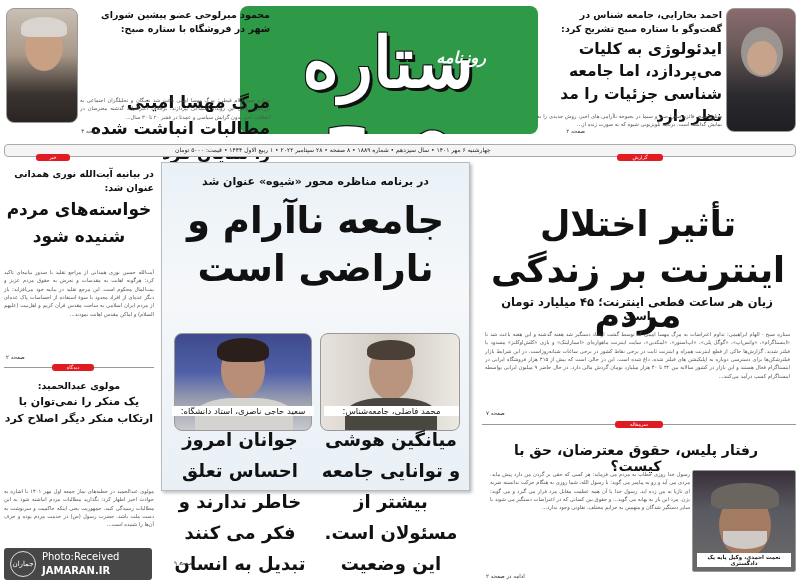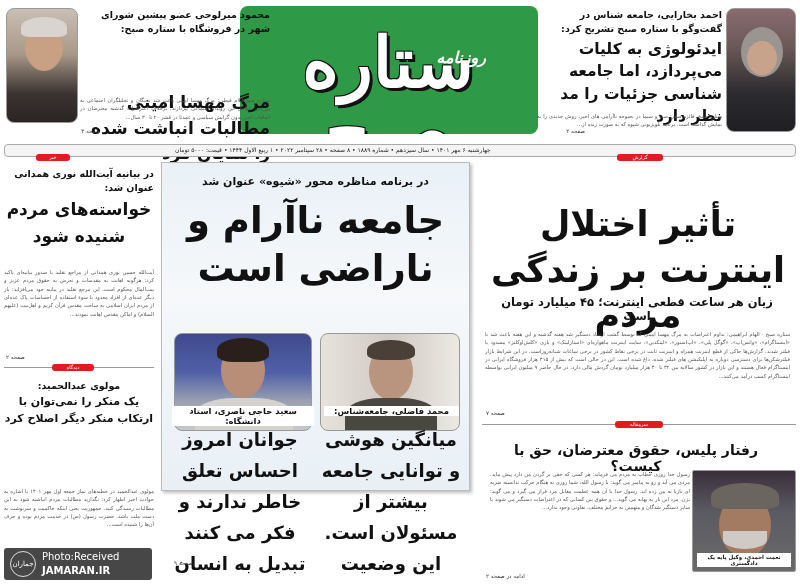--- a/index.html
+++ b/index.html
@@ -21,21 +21,21 @@
 
   
   .datebar { left: 4px; top: 144px; width: 792px; height: 13px; border: 1px solid #aaa; border-radius: 4px; background: #f4f4f4; }
   .datebar span { position: absolute; left: 170px; top: 1px; font-size: 6px; color: #222; white-space: nowrap; }
   .redtag { position: absolute; height: 7px; background: #e01b22; border-radius: 3px; color: #fff; font-size: 5px; text-align: center; line-height: 7px; }
 
   
   .center-box { left: 161px; top: 162px; width: 309px; height: 329px; border: 1px solid #bbb; background: linear-gradient(180deg, #e9f1f7 0%, #f6f8fa 40%, #e8f0f6 100%); box-shadow: 2px 2px 3px rgba(0,0,0,0.25); }
   .cb-kicker { position: absolute; top: 12px; width: 100%; text-align: center; font-size: 11px; font-weight: bold; }
   .cb-head { position: absolute; top: 34px; width: 100%; text-align: center; font-size: 37px; font-weight: 900; line-height: 1.3; letter-spacing: -0.5px; }
-  .person-label { position: absolute; top: 243px; font-size: 8.5px; font-weight: bold; text-align: center; background: #fff; padding: 0 6px; }
+  .person-label { position: absolute; top: 243px; font-size: 8.5px; font-weight: normal; text-align: center; background: #fff; padding: 0 6px; }
   .quote { position: absolute; top: 262px; width: 140px; font-size: 18px; font-weight: 900; text-align: center; line-height: 1.72; }
 
   
   .main-head { right: 12px; top: 166px; width: 300px; text-align: center; font-size: 35px; font-weight: 900; line-height: 1.3; letter-spacing: -0.5px; margin-top: 36px; }
   .main-sub { right: 18px; top: 295px; width: 290px; text-align: center; font-size: 11.5px; font-weight: bold; }
   .rule { position: absolute; height: 1px; background: #999; }
 
   .editorial-head { right: 14px; top: 442px; width: 300px; text-align: center; font-size: 14px; font-weight: 900; }
 
   .watermark { left: 4px; top: 548px; width: 148px; height: 32px; background: rgba(0,0,0,0.72); border-radius: 3px; }

